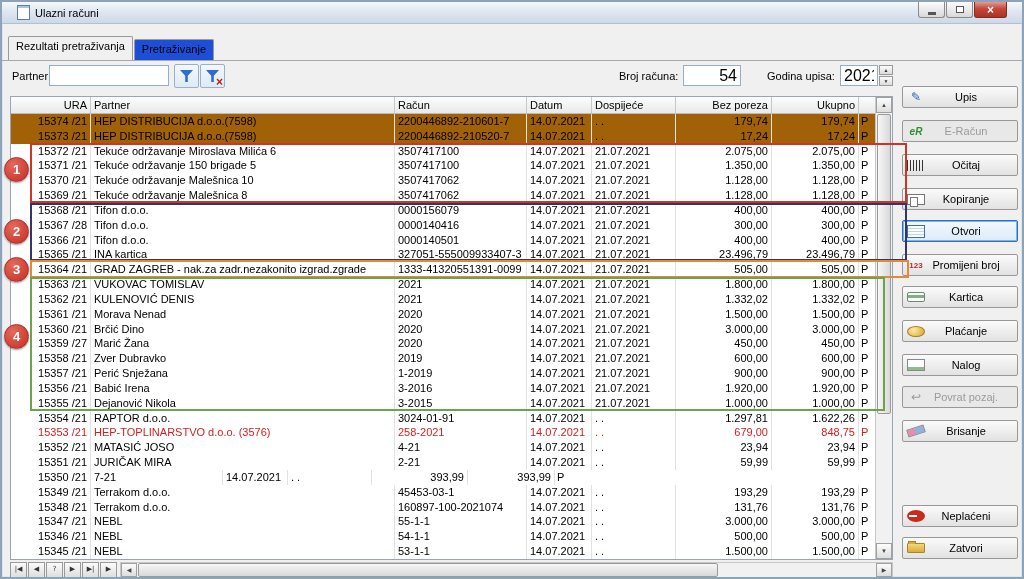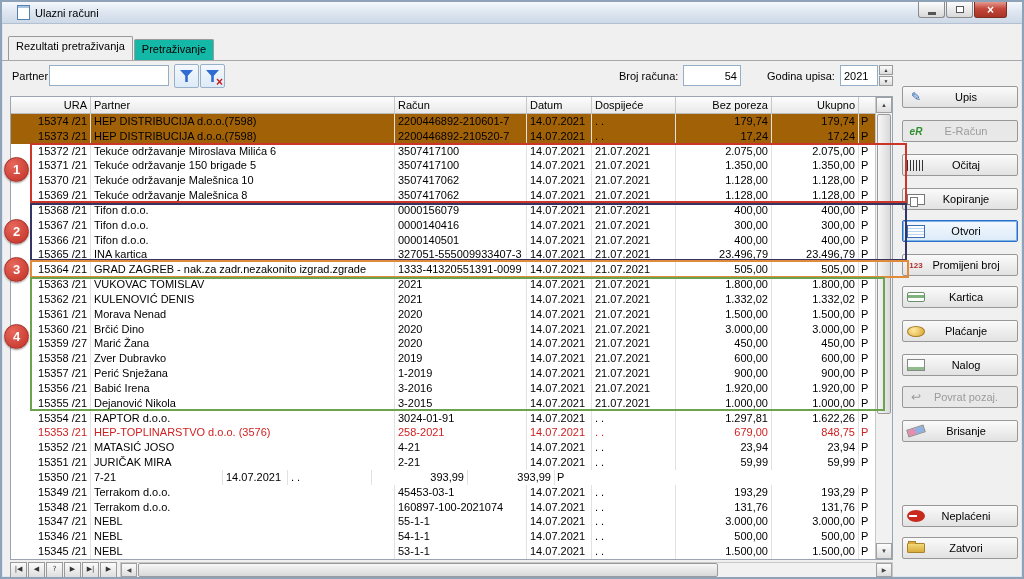--- a/index.html
+++ b/index.html
@@ -14,28 +14,28 @@
     box-shadow:inset 0 2px 0 #a8c4e0;margin-right:5px;}
   .win-controls{margin-left:auto;display:flex;gap:1px;align-self:flex-start;margin-top:0;}
   .win-btn{width:27px;height:16px;border:1px solid #8a8a8a;border-top:none;border-radius:0 0 3px 3px;
     background:linear-gradient(#fdfdfd,#d8d8d8);display:flex;align-items:center;justify-content:center;padding:0;}
   .win-btn.close{width:33px;background:linear-gradient(#e39a90,#c4473a 45%,#a83325);border-color:#7e2d25;}
   .glyph-min{width:8px;height:3px;background:#555;margin-top:7px;}
   .glyph-max{width:8px;height:7px;border:1px solid #555;box-sizing:border-box;background:#fff;}
   .glyph-close::before{content:"×";color:#fff;font-weight:bold;font-size:12px;line-height:12px;}
   
   .tabs{position:absolute;top:36px;left:6px;height:22px;display:flex;align-items:flex-end;z-index:3;}
-  .tab{border:1px solid #9a9a9a;border-bottom:none;background:#14b8a6;padding:3px 7px 2px;
+  .tab{border:1px solid #9a9a9a;border-bottom:none;background:#1d4ed8;padding:3px 7px 2px;
     height:15px;margin-right:1px;border-radius:2px 2px 0 0;cursor:default;}
   .tab.active{background:#f0f0f0;height:18px;position:relative;z-index:4;}
   .tab-underline{position:absolute;top:58px;left:0;right:0;border-top:1px solid #a8a8a8;z-index:2;}
   
   .lbl-static{position:absolute;white-space:nowrap;}
   .tbox{position:absolute;background:#fff;border:1px solid #94aec8;padding:0 3px;box-sizing:border-box;
-    font-family:"Liberation Sans",sans-serif;font-size:11px;}
+    font-family:"Liberation Sans",sans-serif;font-size:16px;}
   .tool-btn{position:absolute;width:25px;height:24px;border:1px solid #9ab0c9;border-radius:2px;
     background:linear-gradient(#f3f8fd,#ddebf8);display:flex;align-items:center;justify-content:center;padding:0;}
   .icon-funnel{width:13px;height:12px;background:#2f6bd0;
     clip-path:polygon(0 0,100% 0,60% 48%,60% 100%,40% 100%,40% 48%);}
   .tool-btn.clear{position:absolute;}
   .tool-btn.clear::after{content:"×";position:absolute;right:1px;bottom:-2px;color:#c81818;
     font-weight:bold;font-size:12px;}
   .spin{position:absolute;left:877px;top:63px;width:14px;height:21px;display:flex;flex-direction:column;gap:1px;}
   .spin button{flex:1;border:1px solid #9a9a9a;background:linear-gradient(#fbfbfb,#dcdcdc);
     font-size:5px;line-height:5px;padding:0;color:#333;}
@@ -241,21 +241,21 @@
           <div class="cell c0">15368 /21</div>
           <div class="cell c1">Tifon d.o.o.</div>
           <div class="cell c2">0000156079</div>
           <div class="cell c3">14.07.2021</div>
           <div class="cell c4">21.07.2021</div>
           <div class="cell c5">400,00</div>
           <div class="cell c6">400,00</div>
           <div class="cell c7">P</div>
         </div>
         <div class="grid-row">
-          <div class="cell c0">15367 /21</div>
+          <div class="cell c0">15367 /28</div>
           <div class="cell c1">Tifon d.o.o.</div>
           <div class="cell c2">0000140416</div>
           <div class="cell c3">14.07.2021</div>
           <div class="cell c4">21.07.2021</div>
           <div class="cell c5">300,00</div>
           <div class="cell c6">300,00</div>
           <div class="cell c7">P</div>
         </div>
         <div class="grid-row">
           <div class="cell c0">15366 /21</div>

